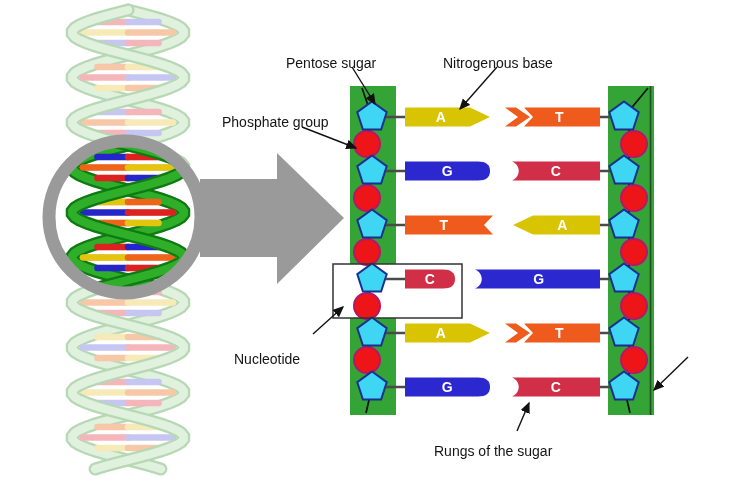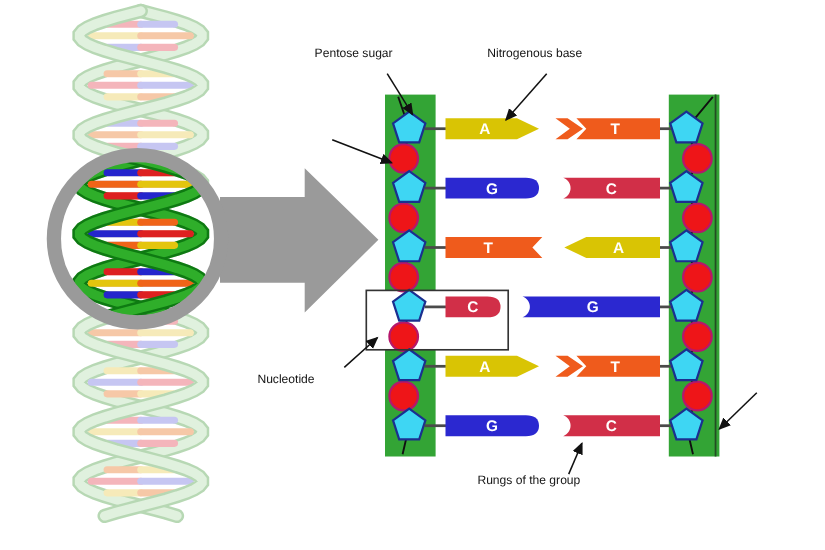--- a/index.html
+++ b/index.html
@@ -1,19 +1,19 @@
 <!DOCTYPE html>
 <html><head>
 <meta charset="utf-8">
 <style>
   html,body{margin:0;padding:0;background:#fff;}
   #stage{position:relative;width:750px;height:500px;background:#ffffff;overflow:hidden;
          font-family:"Liberation Sans",sans-serif;}
   #art{position:absolute;left:0;top:0;}
-  .lbl{position:absolute;font-size:11px;line-height:1.3;color:#141414;white-space:nowrap;}
+  .lbl{position:absolute;font-size:14px;line-height:1.3;color:#141414;white-space:nowrap;margin-top:12px;}
   .bl{position:absolute;height:19px;line-height:19px;text-align:center;color:#ffffff;
       font-size:14px;font-weight:600;letter-spacing:.5px;}
   .upr span{display:block;}
 </style>
 </head>
 <body>
 
 <div id="stage">
 
   <svg id="art" width="750" height="500" viewBox="0 0 750 500">
@@ -241,22 +241,23 @@
       <line x1="497" y1="67" x2="460" y2="109" marker-end="url(#ah)"></line>
       <line x1="302" y1="127" x2="356" y2="148" marker-end="url(#ah)"></line>
       <line x1="313" y1="334" x2="343" y2="307" marker-end="url(#ah)"></line>
       <line x1="688" y1="357" x2="654" y2="390" marker-end="url(#ah)"></line>
       <line x1="517" y1="431" x2="529" y2="403" marker-end="url(#ah)"></line>
     </g>
   </svg>
 
   <div class="lbl" style="left:286px;top:42px;">Pentose sugar</div>
   <div class="lbl" style="left:443px;top:42px;text-align:right;">Nitrogenous base</div>
+  <div class="lbl" style="left:222px;top:101px;">Phosphate group</div>
   <div class="lbl" style="left:234px;top:338px;">Nucleotide</div>
-  <div class="lbl" style="left:434px;top:430px;">Rungs of the group</div>
+  <div class="lbl" style="left:434px;top:430px;">Rungs of the sugar</div>
 
   <span class="bl" style="left:405px;top:108px;width:72px;">A</span>
   <span class="bl" style="left:519px;top:108px;width:81px;">T</span>
   <span class="bl" style="left:405px;top:162px;width:85px;">G</span>
   <span class="bl" style="left:512px;top:162px;width:88px;">C</span>
   <span class="bl" style="left:405px;top:216px;width:78px;">T</span>
   <span class="bl" style="left:525px;top:216px;width:75px;">A</span>
   <span class="bl" style="left:405px;top:270px;width:50px;">C</span>
   <span class="bl" style="left:478px;top:270px;width:122px;">G</span>
   <span class="bl" style="left:405px;top:324px;width:72px;">A</span>

